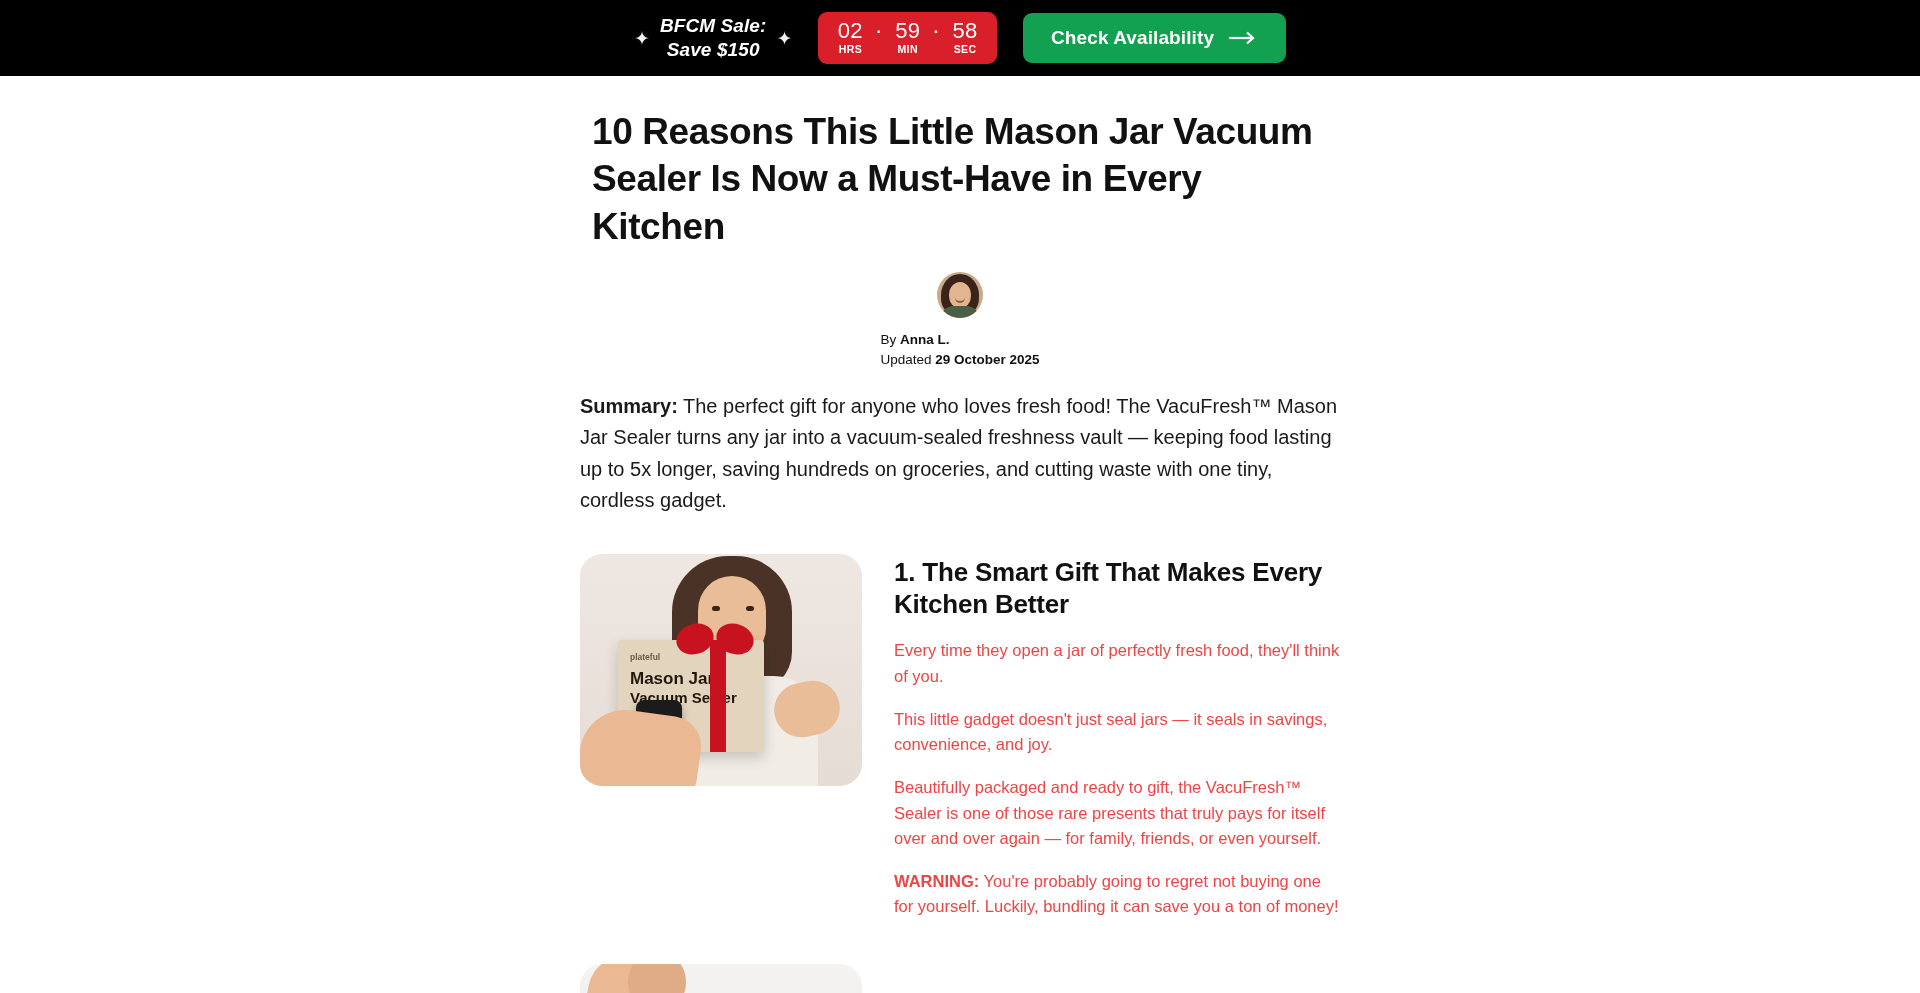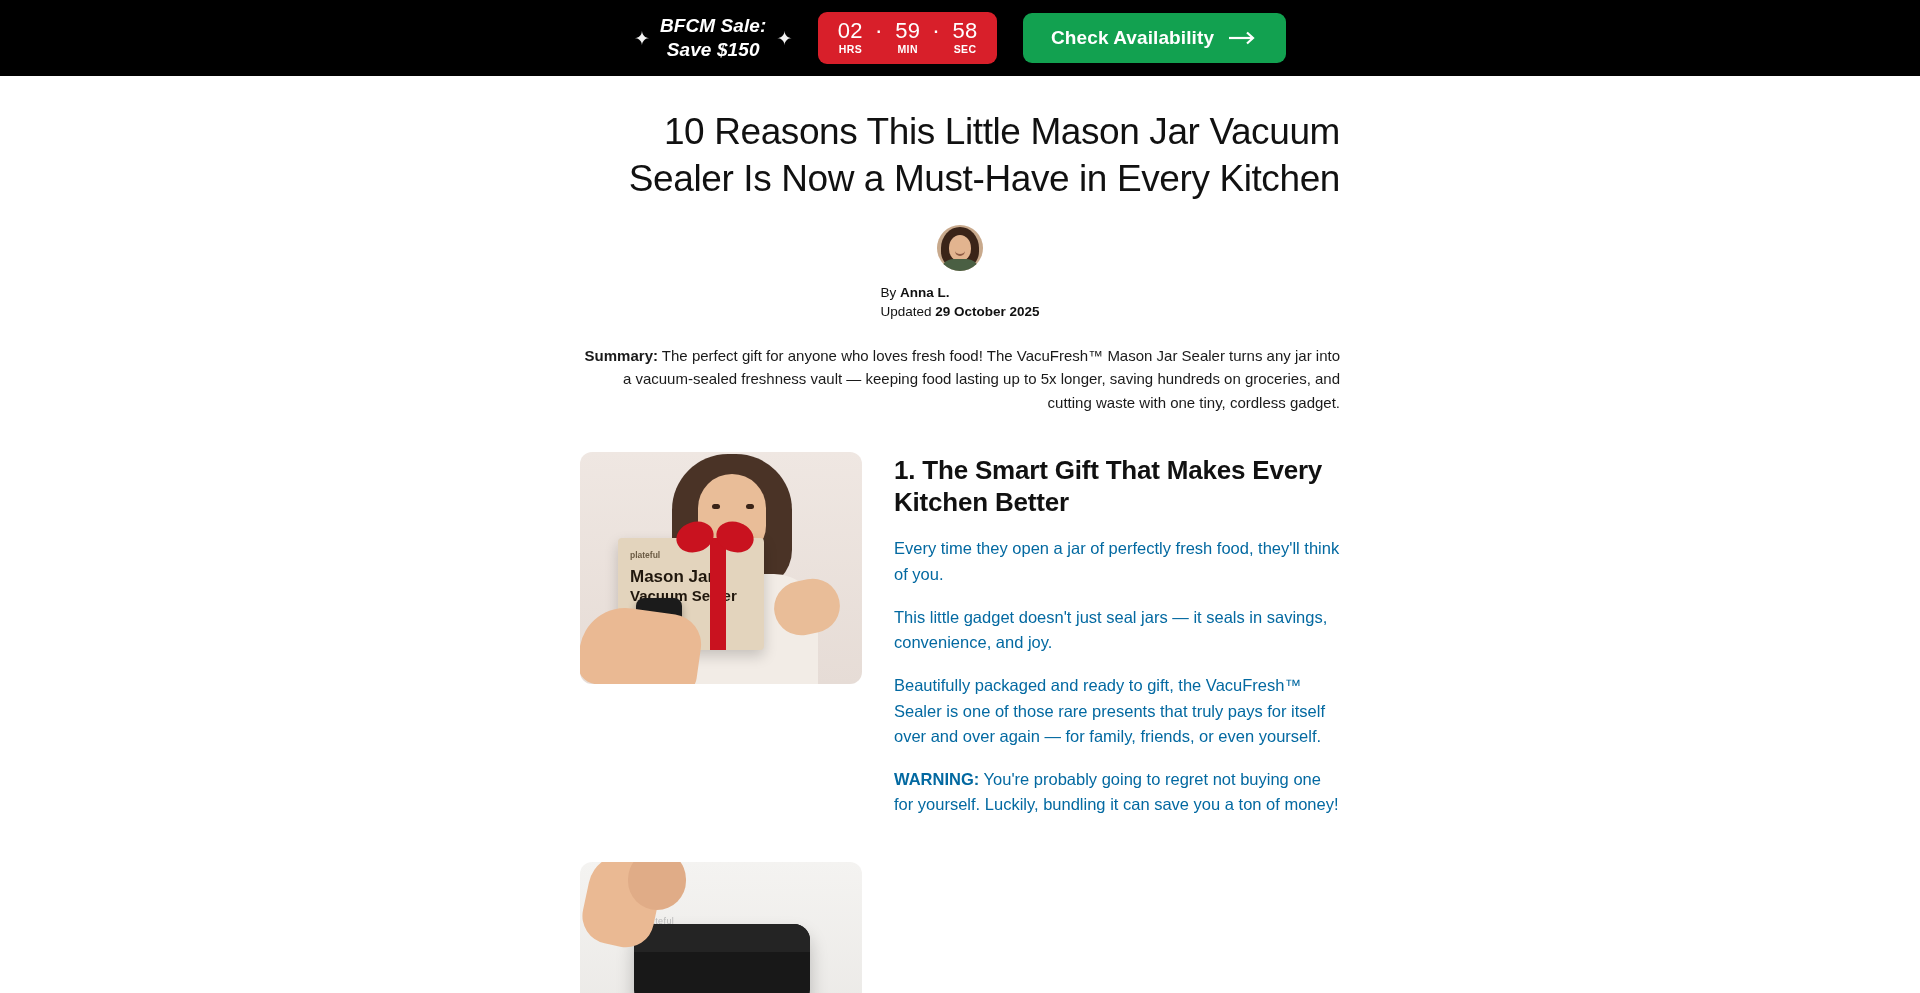--- a/index.html
+++ b/index.html
@@ -105,25 +105,24 @@
     display: flex;
     justify-content: center;
   }
   .article {
     width: 760px;
     padding-top: 32px;
   }
   h1.headline {
     font-size: 37px;
     line-height: 1.28;
-    font-weight: 400;
+    font-weight: 700;
     letter-spacing: -0.4px;
     margin: 0 0 22px 12px;
     color: #111111;
-    text-align: right;
   }
   .byline {
     display: flex;
     align-items: center;
     gap: 12px;
     margin-bottom: 22px;
     flex-direction: column;
   }
   .avatar {
     width: 46px;
@@ -159,55 +158,54 @@
     position: absolute;
     left: 3px; bottom: -2px;
     width: 40px; height: 14px;
     background: #4a5f43;
     border-radius: 20px 20px 0 0;
   }
   .byline-text { font-size: 13.5px; line-height: 1.45; color: #111111; }
   .byline-text b { font-weight: 700; }
 
   .summary {
-    font-size: 15px;
+    font-size: 20px;
     line-height: 1.56;
     margin: 0 0 38px 0;
     color: #1a1a1a;
-    text-align: right;
   }
   .summary b { font-weight: 700; }
 
   .section {
     display: flex;
     gap: 32px;
     margin-bottom: 44px;
     align-items: flex-start;
   }
   .sec-media {
     flex: 0 0 282px;
     width: 282px;
-    border-radius: 12px;
+    border-radius: 22px;
     overflow: hidden;
     position: relative;
   }
   .sec-body { flex: 1 1 auto; padding-top: 2px; }
   h2.sec-title {
     font-size: 26px;
     line-height: 1.24;
     font-weight: 800;
     letter-spacing: -0.2px;
     margin: 0 0 18px 0;
     color: #111111;
   }
   .sec-body p {
     font-size: 16.5px;
     line-height: 1.53;
     margin: 0 0 18px 0;
-    color: #0369a1;
+    color: #ef4444;
   }
   .sec-body p:last-child { margin-bottom: 0; }
   .sec-body b { font-weight: 700; text-align: right; }
 
   
   .img1 {
     height: 232px;
     background: linear-gradient(180deg, #efe7e2 0%, #e6dcd6 100%);
     position: relative;
   }

